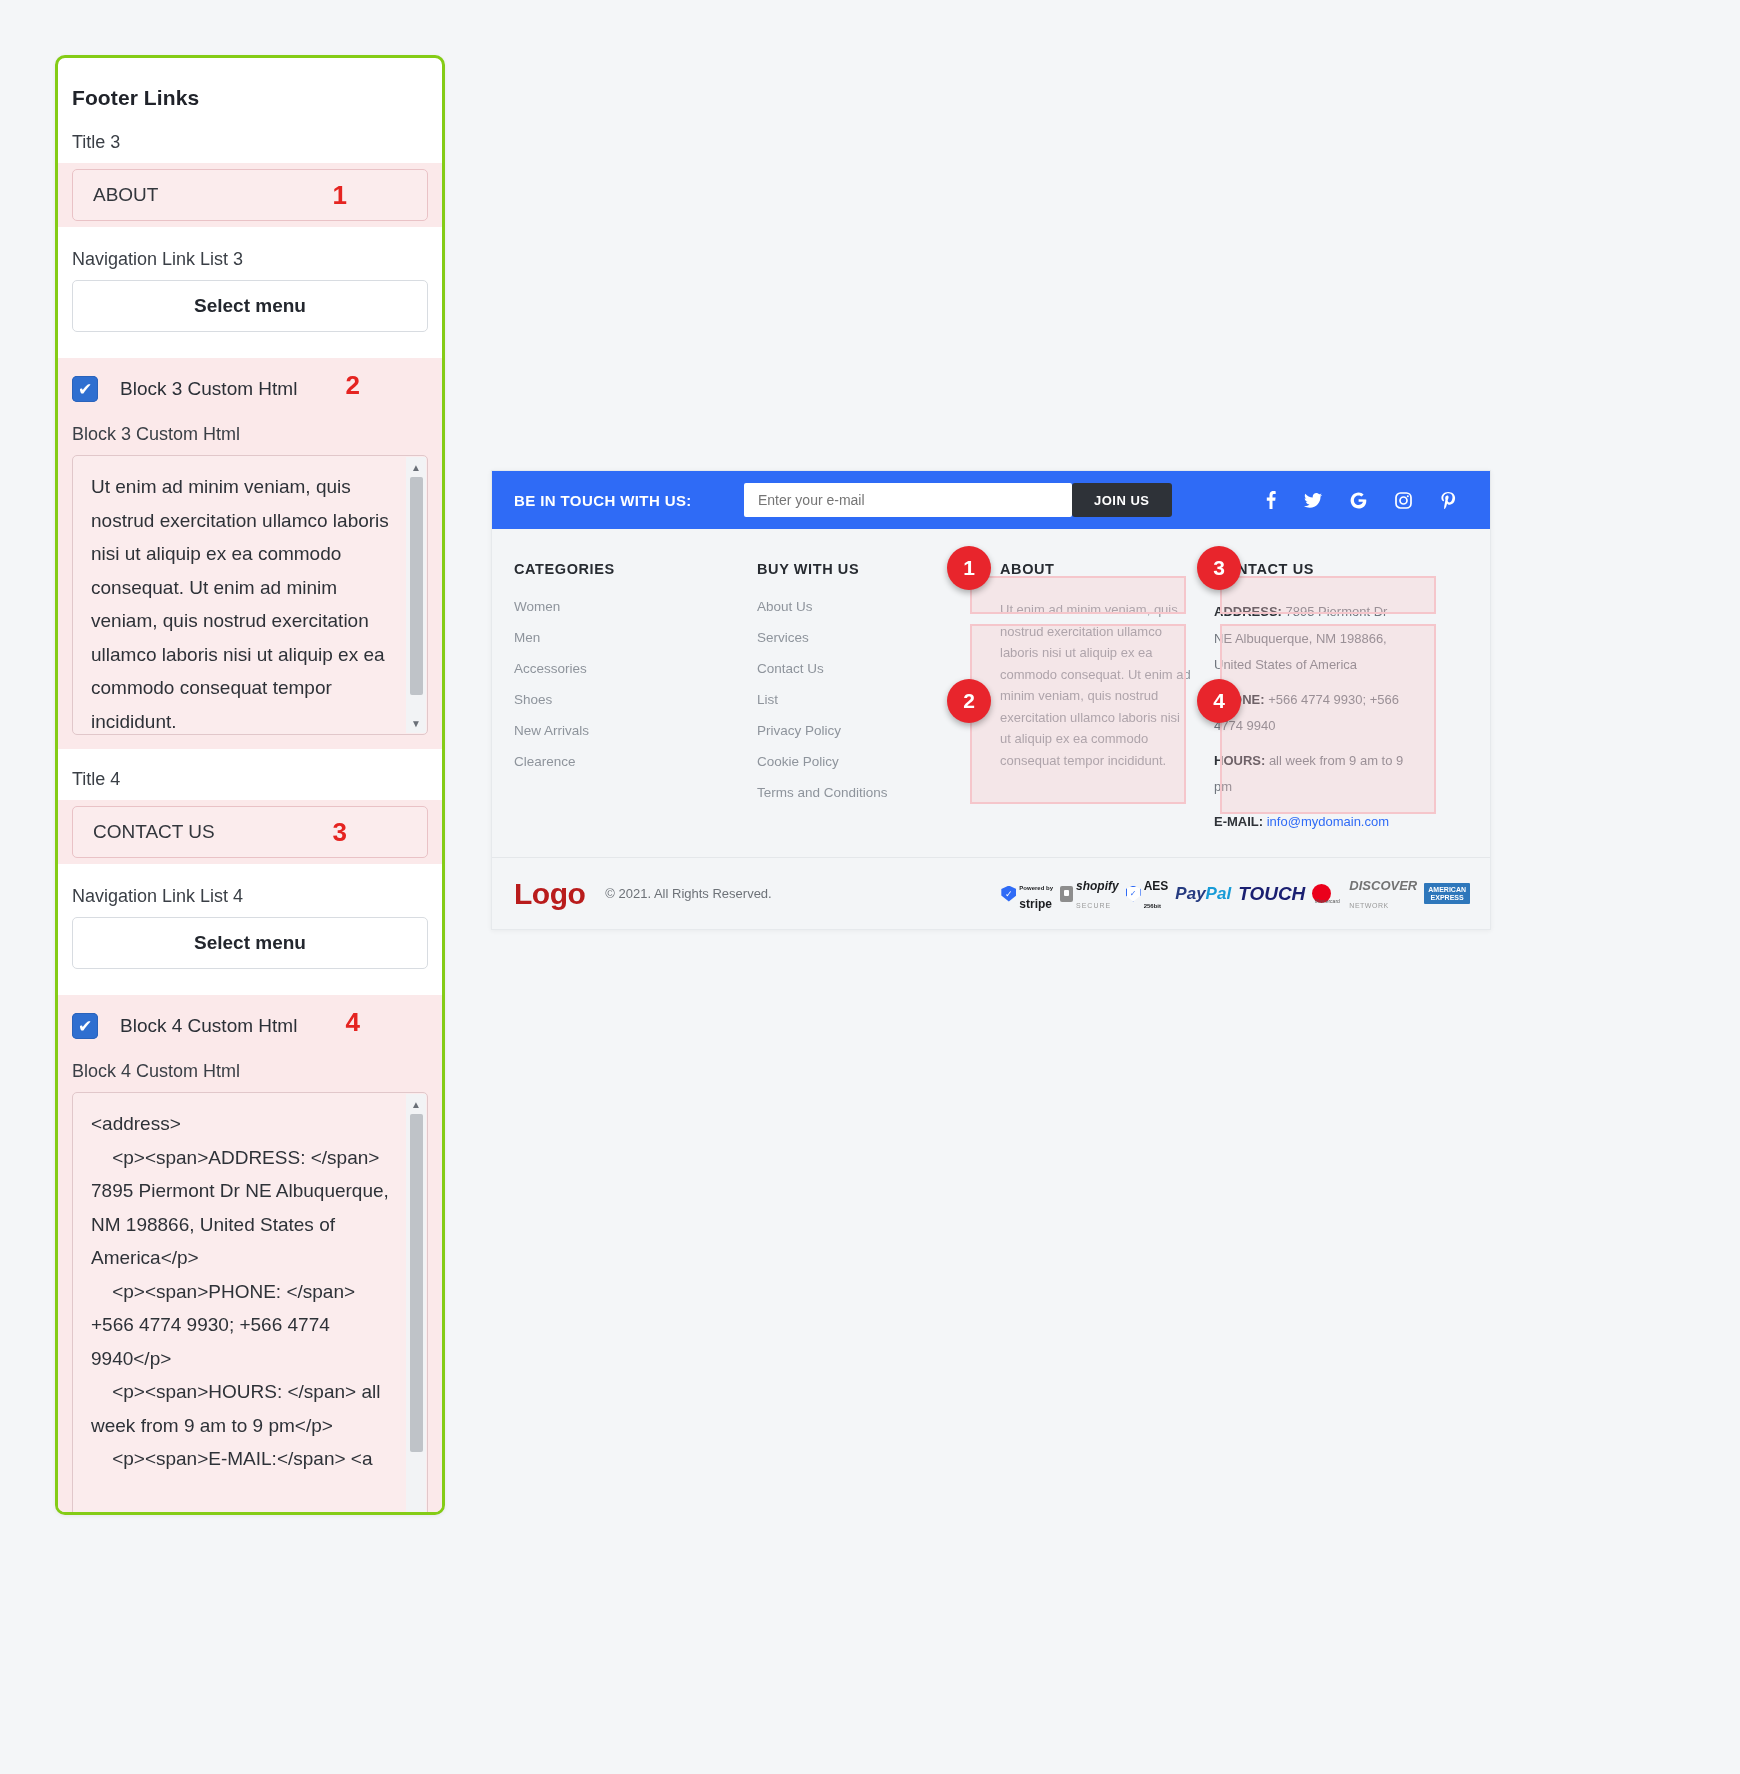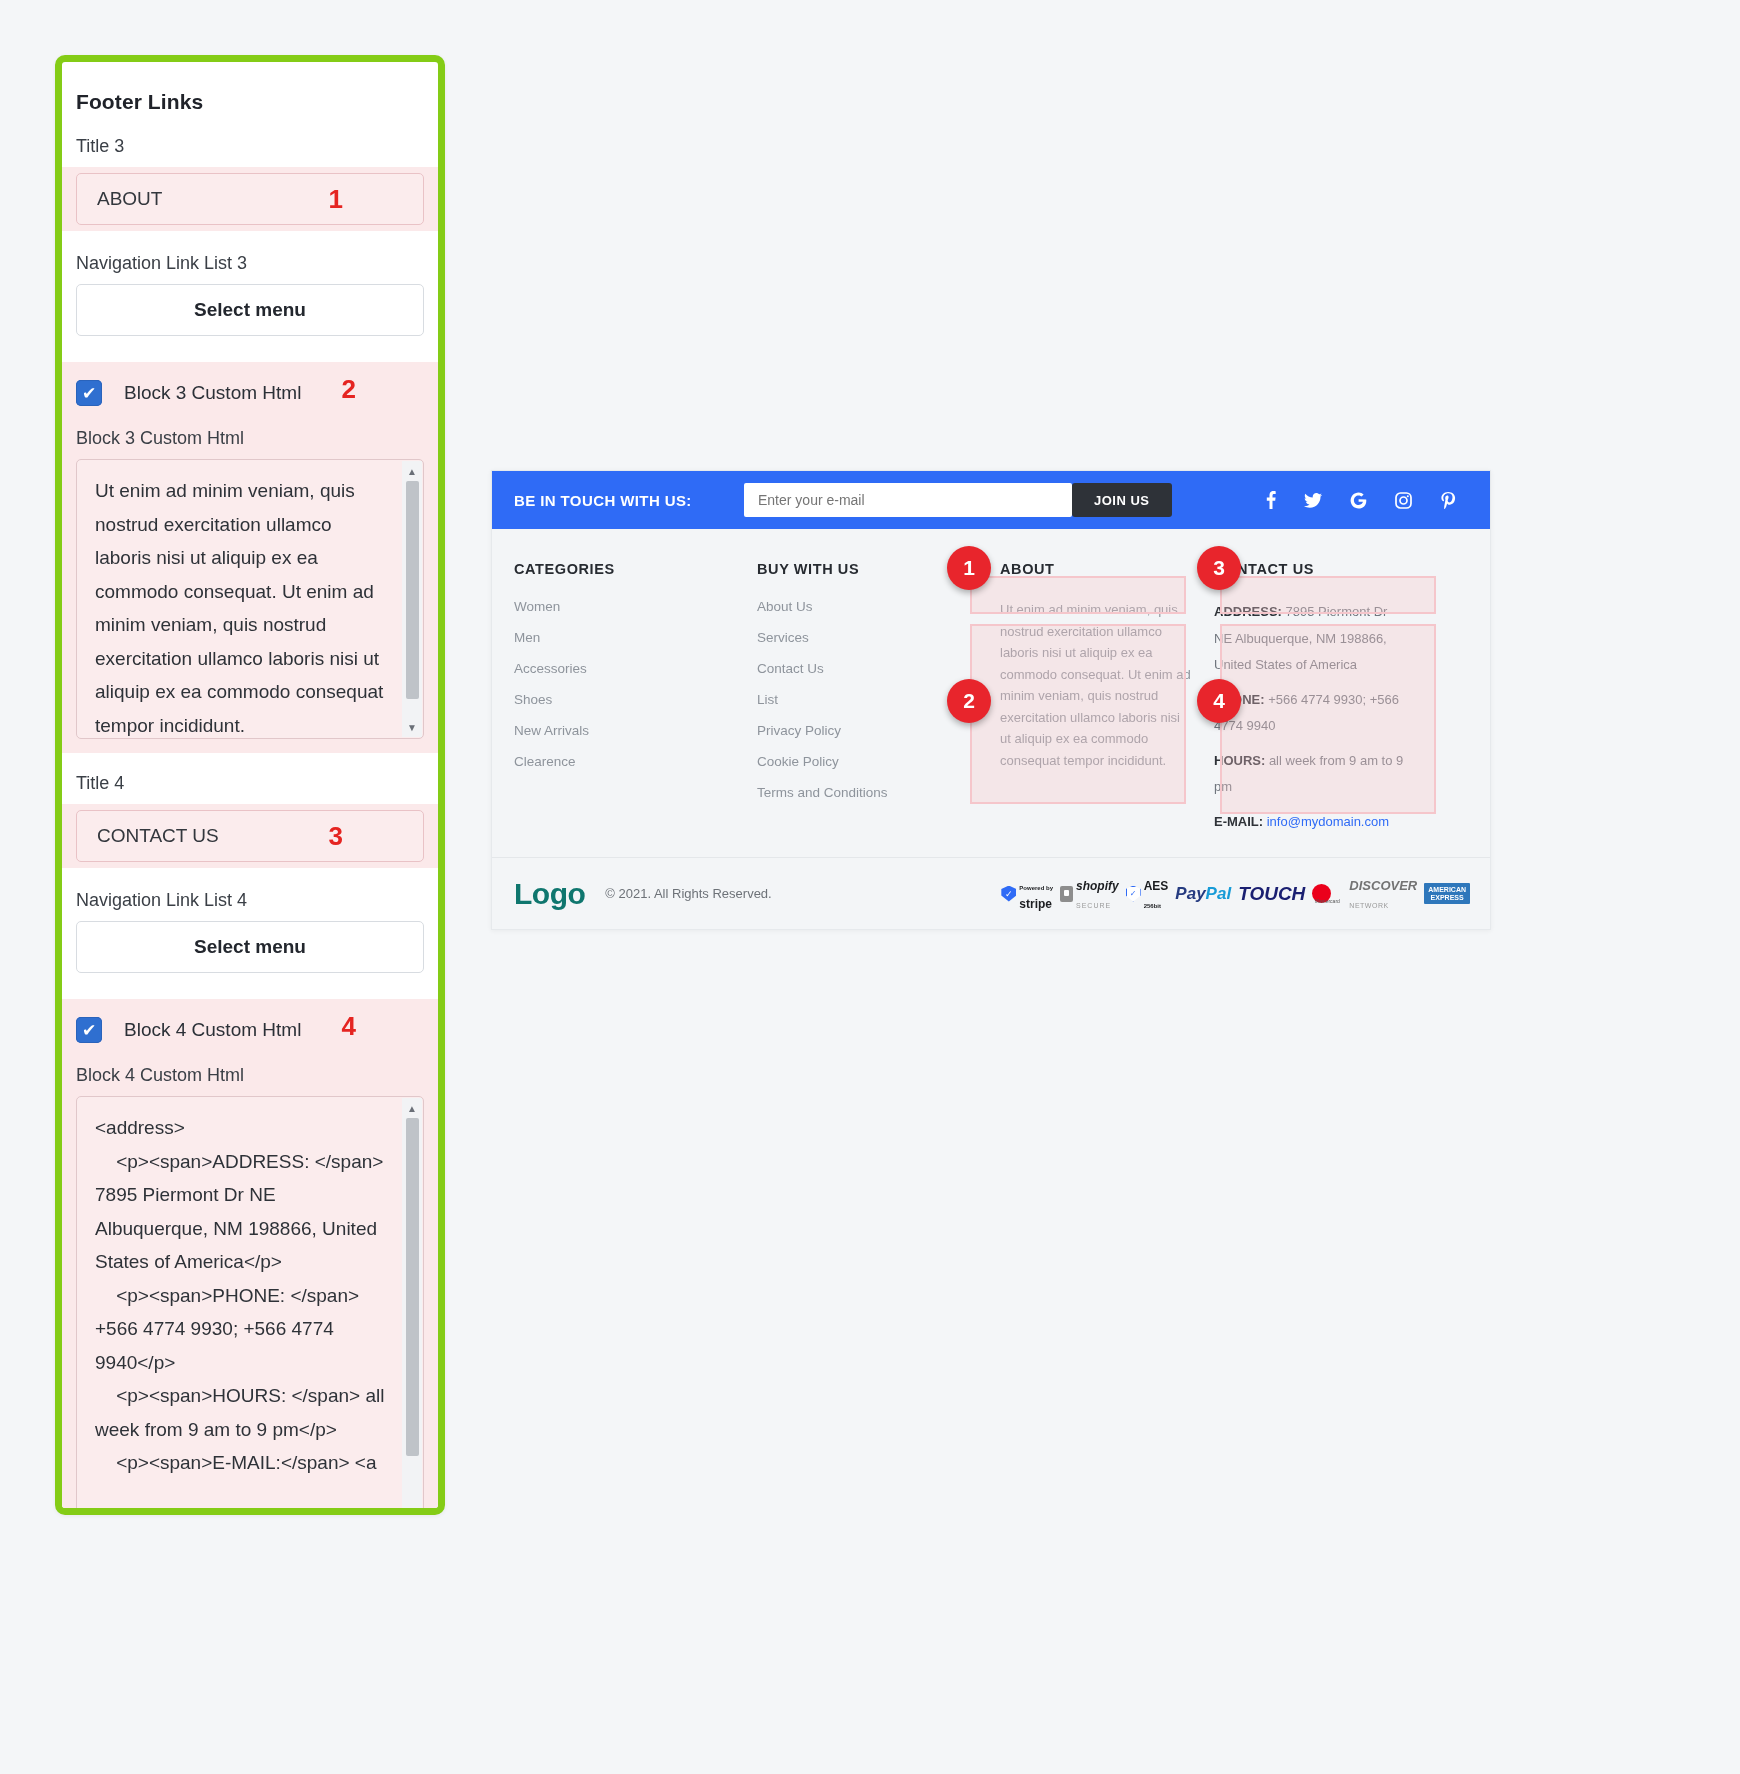--- a/index.html
+++ b/index.html
@@ -10,21 +10,21 @@
     font-family:"Liberation Sans", sans-serif;
     position:relative;
     overflow:hidden;
   }
 
   
   .editor-panel{
     position:absolute; left:55px; top:55px;
     width:390px; height:1460px;
     background:#ffffff;
-    border:7px solid #84cc16;
+    border:3px solid #84cc16;
     border-radius:10px;
     box-shadow:0 1px 4px rgba(0,0,0,.06);
     overflow:hidden;
   }
   .panel-title{
     font-size:21px; font-weight:bold; color:#20232a;
     padding:28px 0 0 14px;
     letter-spacing:.1px;
   }
   .field-label{
@@ -156,21 +156,21 @@
     box-shadow:0 3px 6px rgba(0,0,0,.3);
     z-index:5;
   }
 
   .botbar{
     position:absolute; left:0; bottom:0; width:1000px; height:72px;
     border-top:1px solid #e4e7ea; background:#f3f5f7;
     display:flex; align-items:center;
   }
   .logo{
-    font-size:30px; font-weight:bold; color:#0f766e; margin-left:22px;
+    font-size:30px; font-weight:bold; color:#b91c1c; margin-left:22px;
     letter-spacing:-.5px;
   }
   .copy{ font-size:13px; color:#6d7278; margin-left:20px; }
   .pays{
     position:absolute; right:22px; display:flex; align-items:center; gap:7px;
   }
   .pill{ display:flex; align-items:center; gap:3px; }
   .shieldi{
     width:15px;height:16px;background:#2f6bf6;
     clip-path:polygon(50% 0,100% 22%,100% 62%,50% 100%,0 62%,0 22%);

